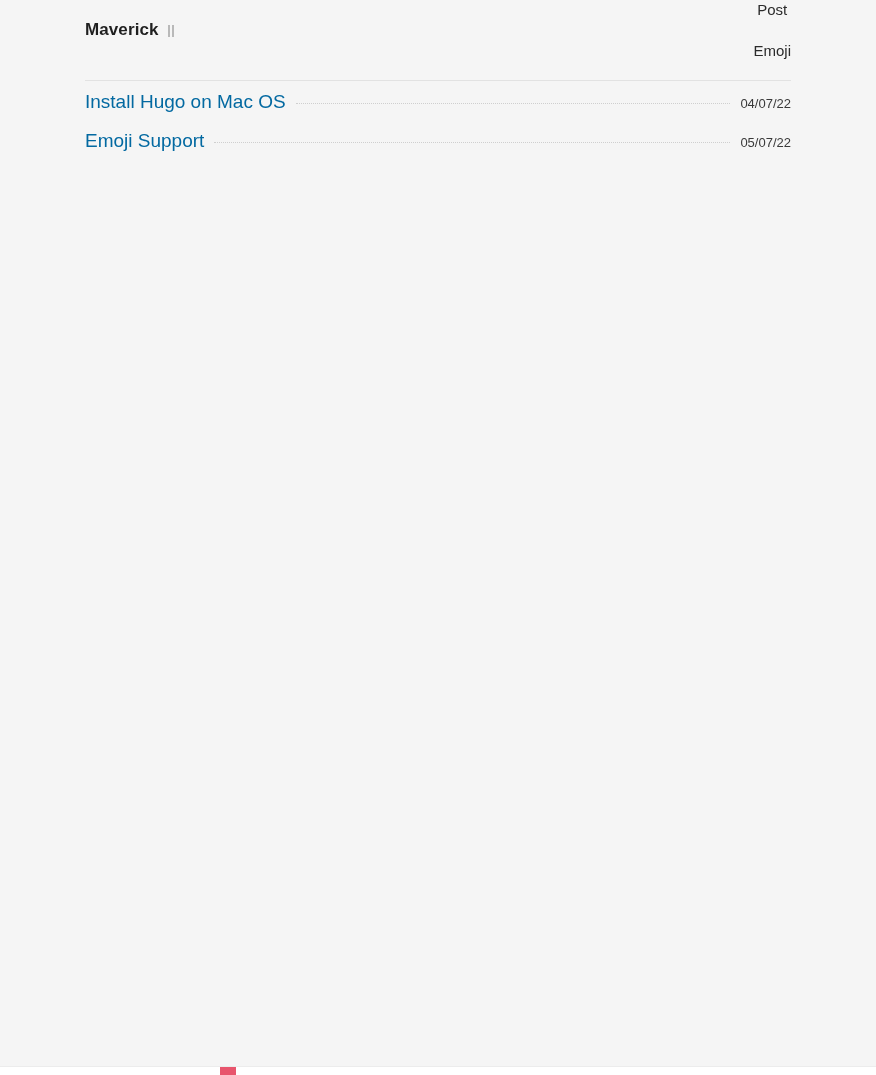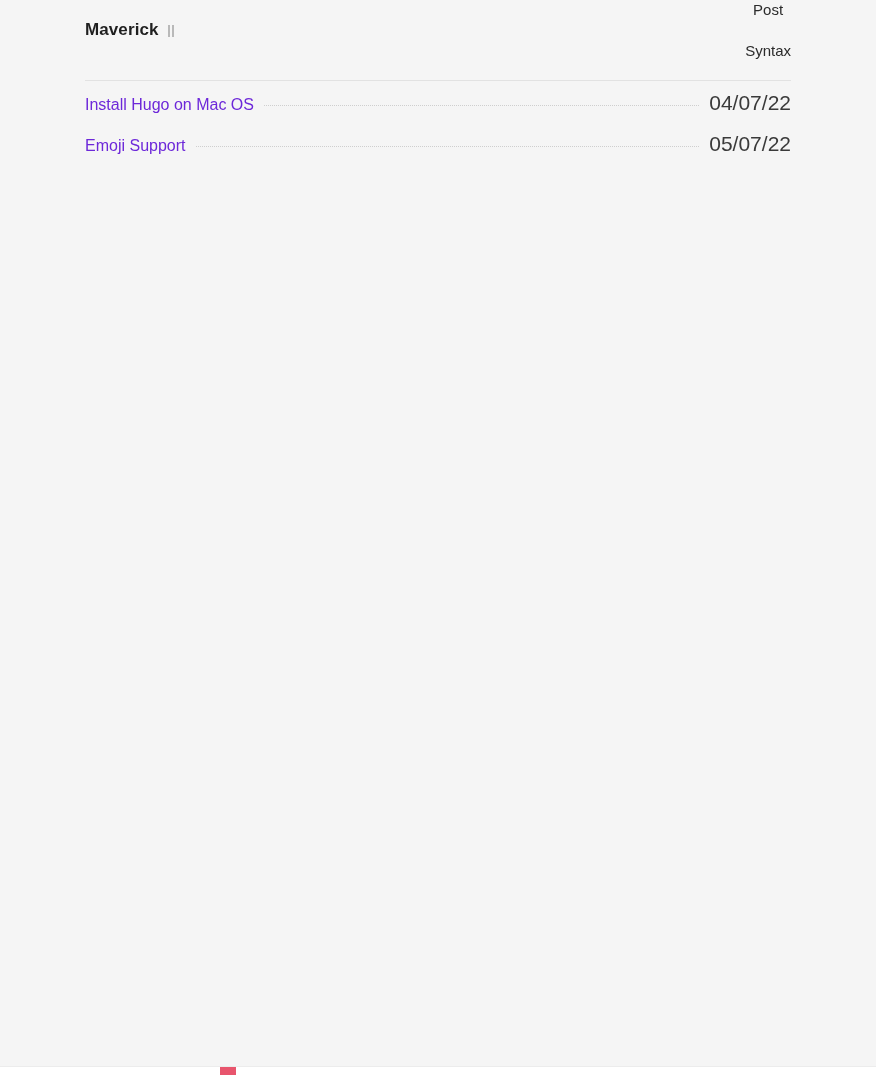--- a/index.html
+++ b/index.html
@@ -75,35 +75,35 @@
     list-style: none;
     margin: 0;
     padding: 0;
   }
   .post-item {
     display: flex;
     align-items: baseline;
     padding: 10px 0 7px 0;
   }
   .post-title {
-    font-size: 16px;
-    color: #6d28d9;
+    font-size: 19px;
+    color: #0369a1;
     text-decoration: none;
     white-space: nowrap;
   }
   .dot-leader {
     flex: 1 1 auto;
     margin: 0 10px;
     border-bottom: 1px dotted #cfcfcf;
     position: relative;
     top: -4px;
     height: 1px;
   }
   .post-date {
-    font-size: 21px;
+    font-size: 13px;
     color: #3a3a3a;
     white-space: nowrap;
   }
 
   
   .bottom-strip {
     position: absolute;
     left: 0;
     bottom: 0;
     width: 876px;
@@ -128,21 +128,21 @@
   <header class="site-header">
     <a class="brand" href="#">
       <span class="brand-title">Maverick</span>
       <span class="brand-mark">
         <span class="b1"></span>
           <span class="b2"></span>
       </span>
     </a>
     <nav class="nav">
       <a class="nav-link" href="#">Post</a>
-      <a class="nav-link" href="#">Syntax</a>
+      <a class="nav-link" href="#">Emoji</a>
     </nav>
   </header>
 
   <ul class="post-list">
     <li class="post-item">
       <a class="post-title" href="#">Install Hugo on Mac OS</a>
       <span class="dot-leader"></span>
       <span class="post-date">04/07/22</span>
     </li>
     <li class="post-item">

